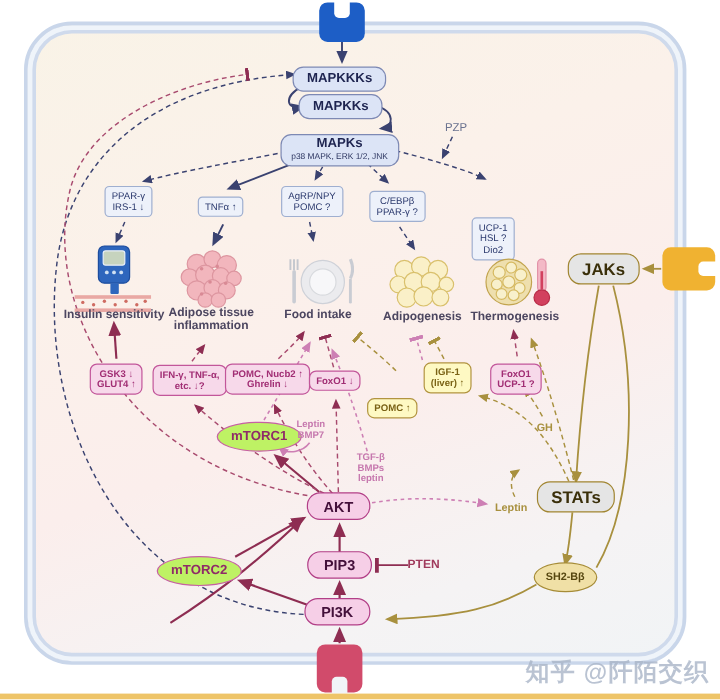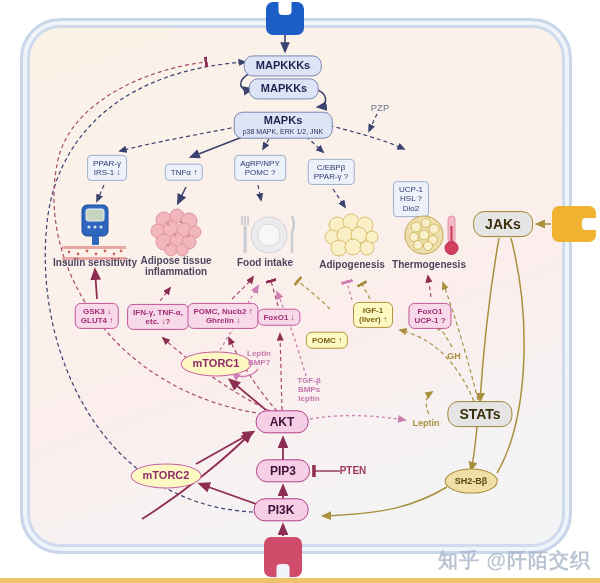--- a/index.html
+++ b/index.html
@@ -19,21 +19,21 @@
   .arrow-layer { position:absolute; left:0; top:0; width:600px; height:583px; pointer-events:none; }
   .bx {
     position:absolute; transform:translate(-50%,-50%);
     display:flex; flex-direction:column; align-items:center; justify-content:center;
     text-align:center; white-space:pre-line; line-height:1.2; box-sizing:border-box;
   }
   .b-cascade { background:#dce4f6; border:1.5px solid #7d89b4; border-radius:9px; color:#1e2450; font-weight:bold; font-size:11px; padding:3px 11px; }
   .b-med  { background:#edf1fa; border:1px solid #9fafd0; border-radius:4px; color:#2c3a6e; font-size:8px; padding:2.5px 5px; }
   .b-pink { background:#f7d9ea; border:1.3px solid #c2569a; border-radius:6px; color:#a12e74; font-size:8px; font-weight:600; padding:2.5px 5px; }
   .b-gold { background:#fef9c3; border:1.3px solid #b29440; border-radius:6px; color:#7a6215; font-size:8px; font-weight:600; padding:2.5px 5px; }
-  .ell-pink { background:#fef9c3; border:1.5px solid #c760a3; border-radius:50%; color:#8f2b68; font-weight:bold; font-size:11px; padding:5px 11px; }
+  .ell-pink { background:#bef264; border:1.5px solid #c760a3; border-radius:50%; color:#8f2b68; font-weight:bold; font-size:11px; padding:5px 11px; }
   .ell-gold { background:#f0e0a6; border:1.5px solid #a68c38; border-radius:50%; color:#574710; font-weight:bold; font-size:9px; padding:6px 9px; }
   .b-core { background:#f6cfe7; border:1.6px solid #b23f87; border-radius:11px; color:#43103a; font-weight:bold; font-size:12px; padding:3.5px 13px;text-align:right; }
   .b-jak  { background:#e5e5e5; border:1.6px solid #a18531; border-radius:11px; color:#3a2f0a; font-weight:bold; font-size:14px; padding:3.5px 11px; }
   .sub { font-size:7px; font-weight:normal; color:#2c3560; margin-top:1px; }
   .proc-label { position:absolute; transform:translate(-50%,0); text-align:center; white-space:pre-line; font-weight:bold; font-size:10px; color:#4c4660; line-height:1.1; }
   .ann { position:absolute; transform:translate(-50%,-50%); text-align:center; white-space:pre-line; line-height:1.15; }
   .ann-pink  { color:#c678ae; font-size:8px; font-weight:600; }
   .ann-olive { color:#a8903e; font-size:9px; font-weight:600; }
   .ann-maroon{ color:#a03a5c; font-size:10px; font-weight:600; }
   .ann-gray  { color:#6b7390; font-size:9.5px; }

